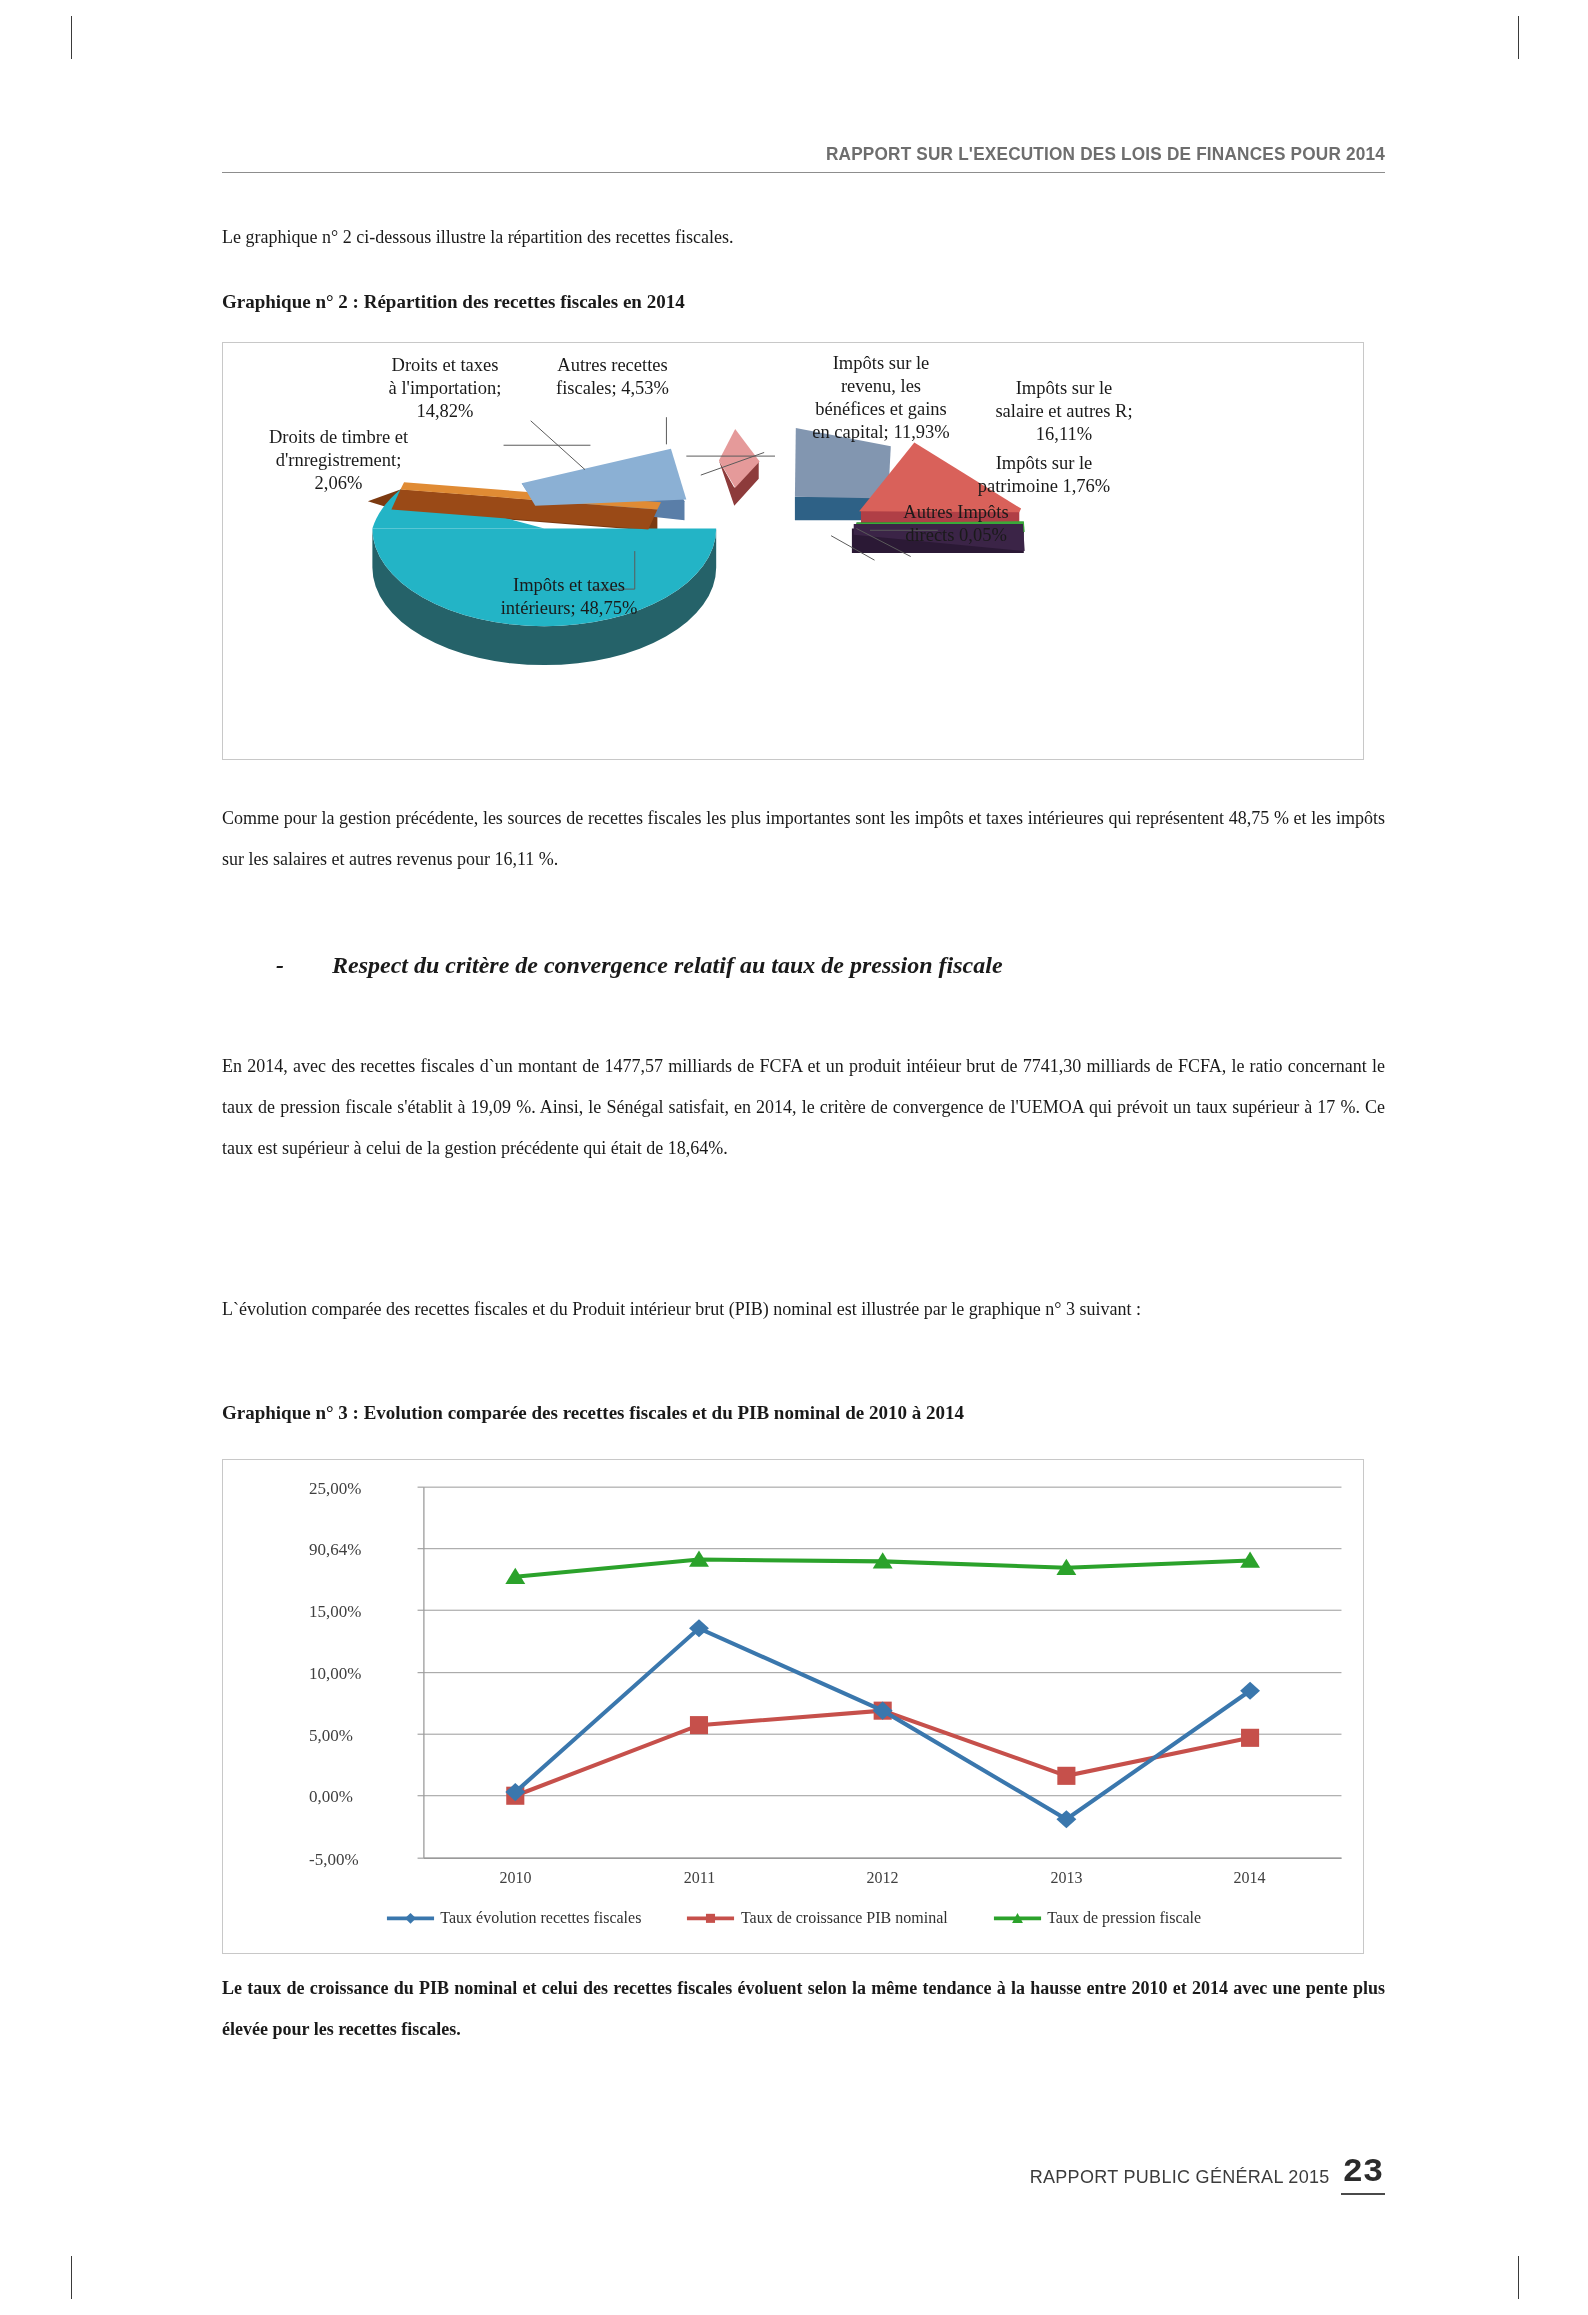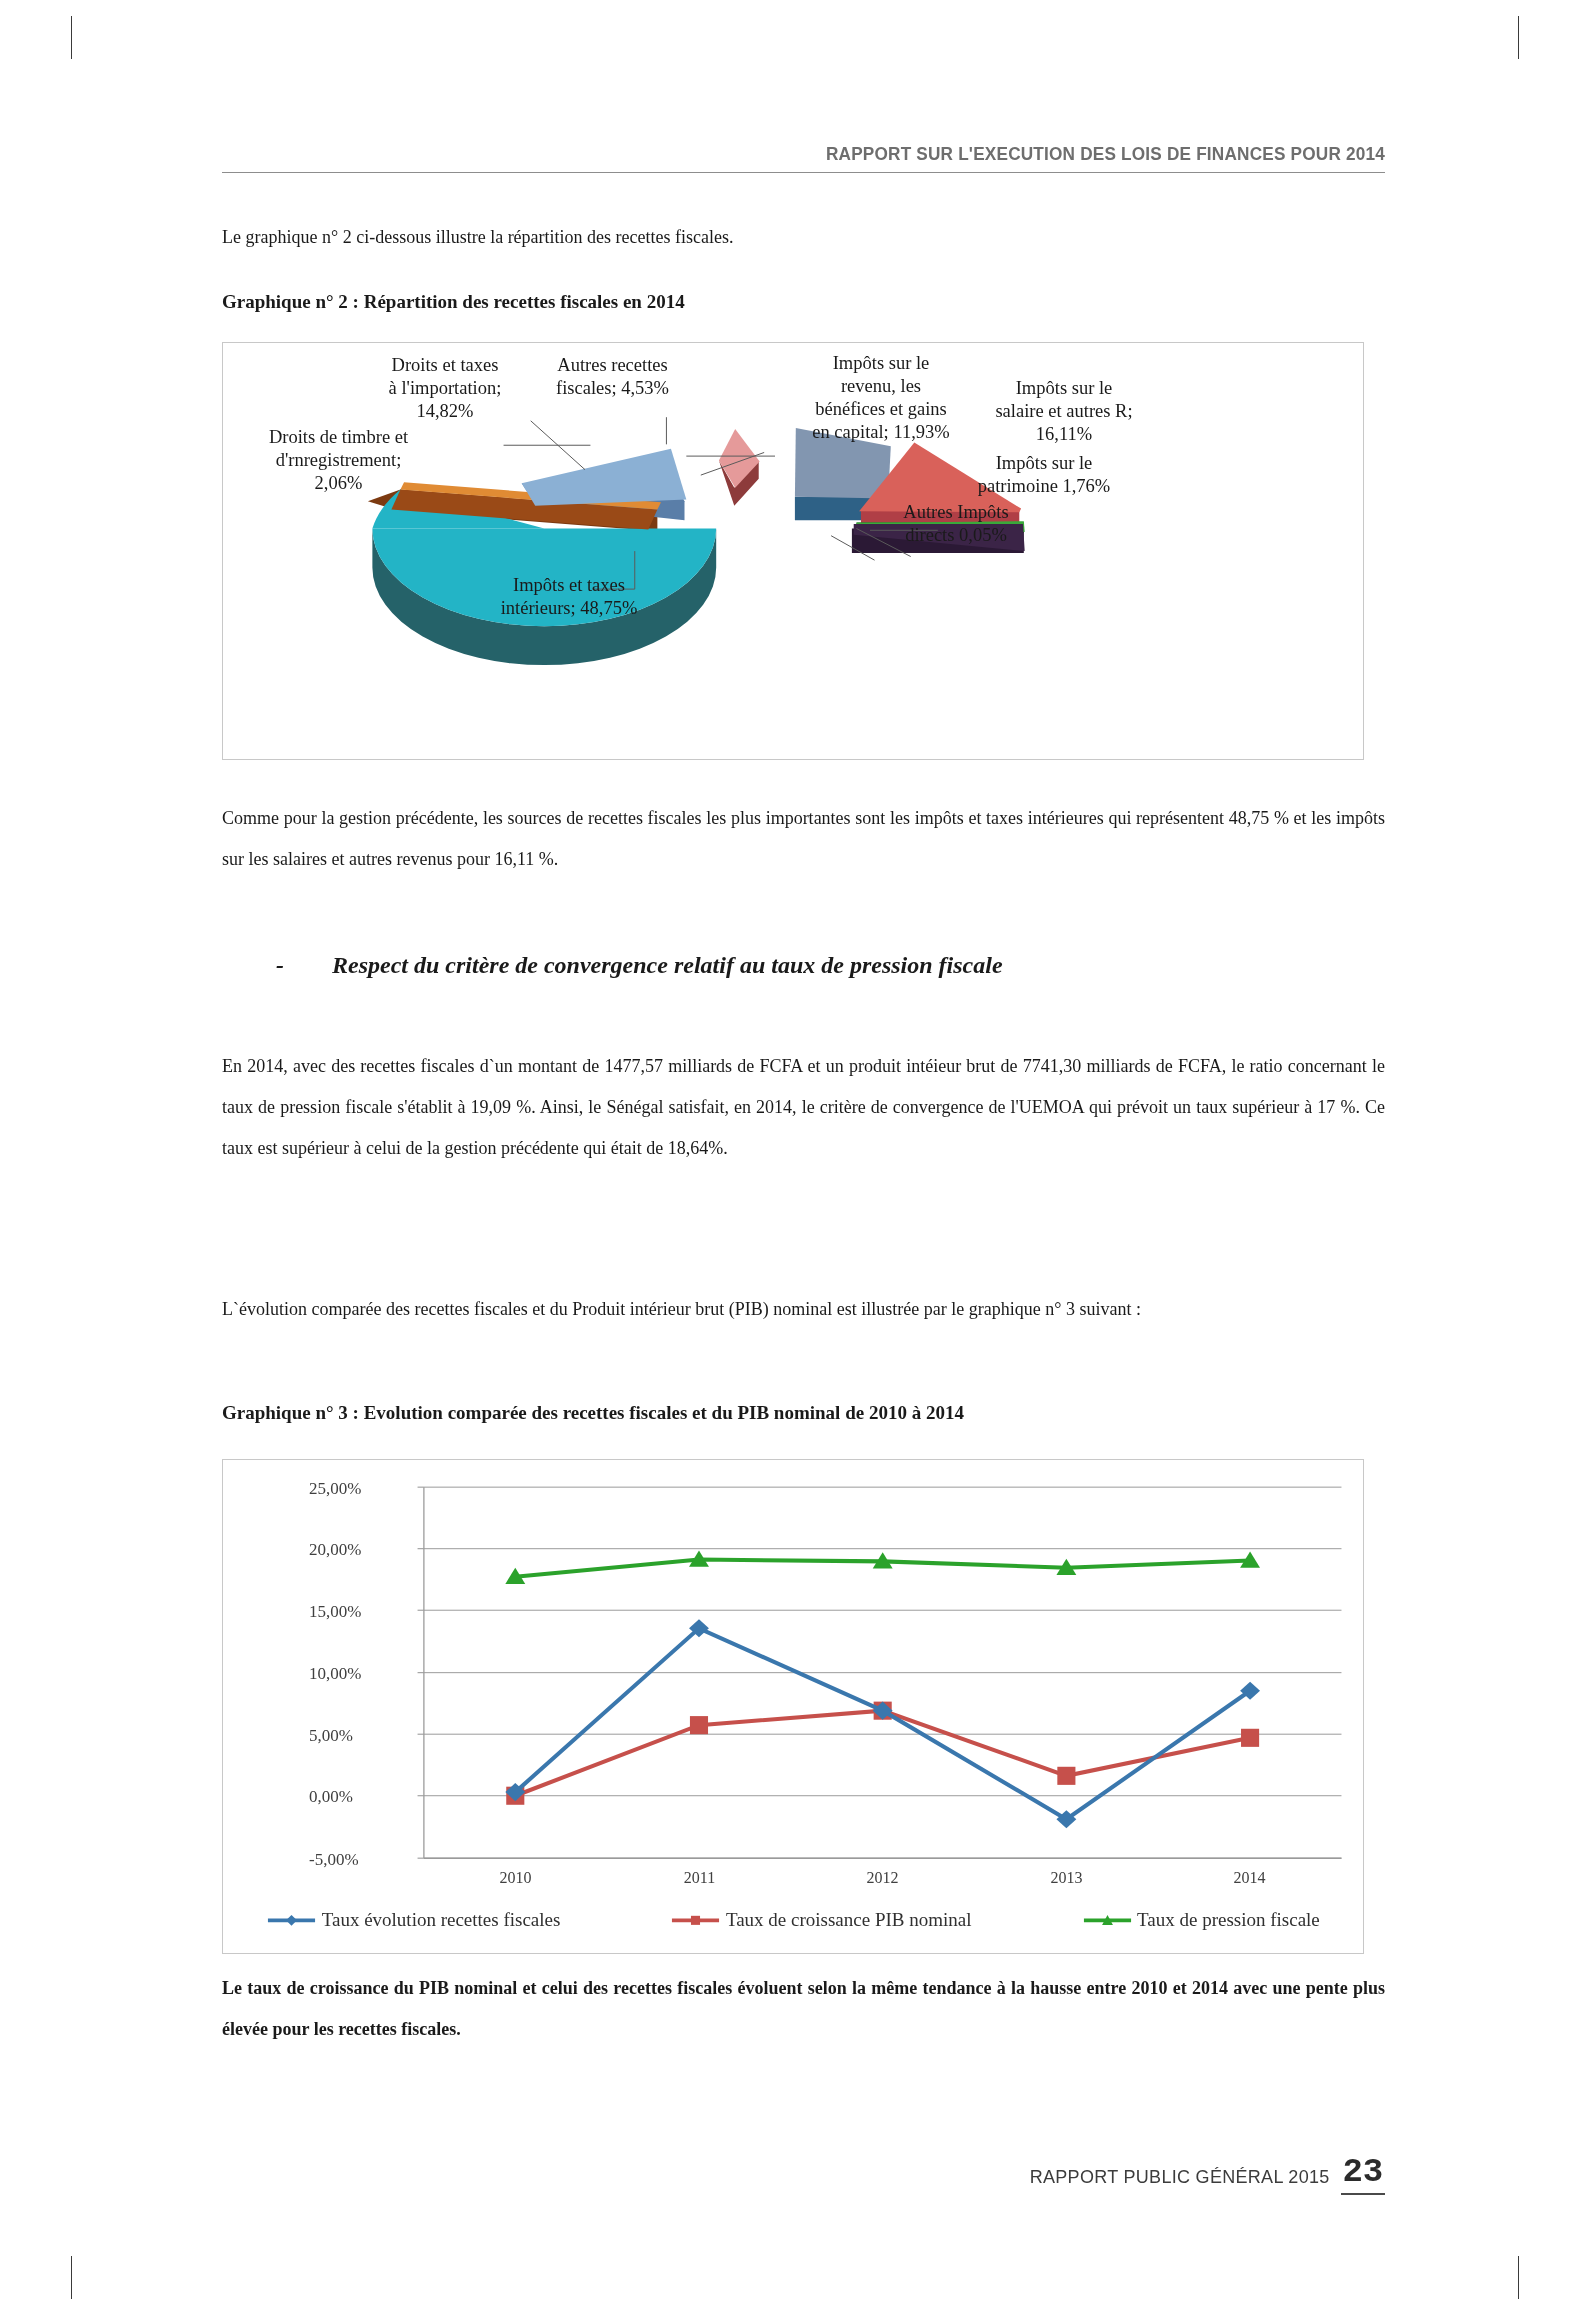--- a/index.html
+++ b/index.html
@@ -86,22 +86,22 @@
     font-size:16px;
     color:#404040;
     text-align:center;
     line-height:18px;
   }
   .legend{
     position:absolute;
     left:0;right:0;
     display:flex;
     justify-content:center;
-    gap:110px;
-    font-size:19px;
+    gap:44px;
+    font-size:16px;
     color:#303030;
   }
   .legend-item{display:flex;align-items:center;gap:4.5px;}
   .legend-swatch{display:block;}
 
   
   .footer{position:absolute;left:814px;top:2157px;width:571px;
           display:flex;align-items:flex-end;justify-content:flex-end;gap:11px;}
   .footer-txt{
     font-family:"Liberation Sans",sans-serif;
@@ -286,21 +286,21 @@
     <g fill="#3a77ad">
       <path d="M323,357 L334,367 L323,377 L312,367 Z"></path>
       <path d="M526,176 L537,186 L526,196 L515,186 Z"></path>
       <path d="M729,267 L740,277 L729,287 L718,277 Z"></path>
       <path d="M932,387 L943,397 L932,407 L921,397 Z"></path>
       <path d="M1135,245 L1146,255 L1135,265 L1124,255 Z"></path>
     </g>
   </svg>
 
   <div class="axis-lbl" style="left:86px;top:20px;width:101px;">25,00%</div>
-  <div class="axis-lbl" style="left:86px;top:81px;width:101px;">20,00%</div>
+  <div class="axis-lbl" style="left:86px;top:81px;width:101px;">90,64%</div>
   <div class="axis-lbl" style="left:86px;top:143px;width:101px;">15,00%</div>
   <div class="axis-lbl" style="left:86px;top:205px;width:101px;">10,00%</div>
   <div class="axis-lbl" style="left:86px;top:267px;width:101px;">5,00%</div>
   <div class="axis-lbl" style="left:86px;top:328px;width:101px;">0,00%</div>
   <div class="axis-lbl" style="left:86px;top:391px;width:101px;">-5,00%</div>
 
   <div class="x-lbl" style="left:229px;top:409px;width:127px;">2010</div>
   <div class="x-lbl" style="left:413px;top:409px;width:127px;">2011</div>
   <div class="x-lbl" style="left:596px;top:409px;width:127px;">2012</div>
   <div class="x-lbl" style="left:780px;top:409px;width:127px;">2013</div>

